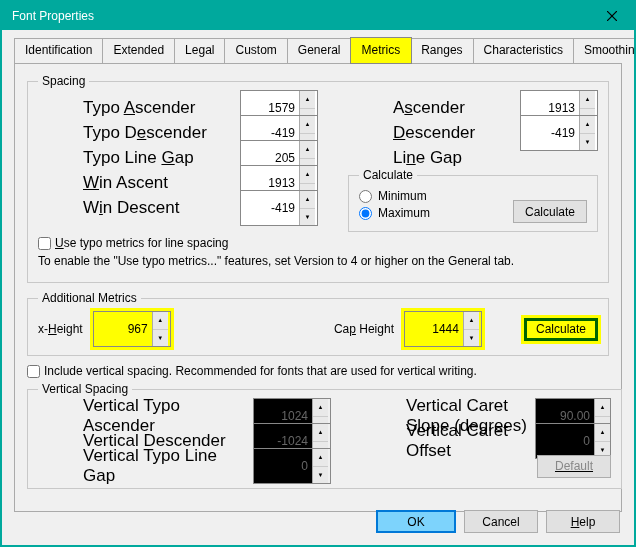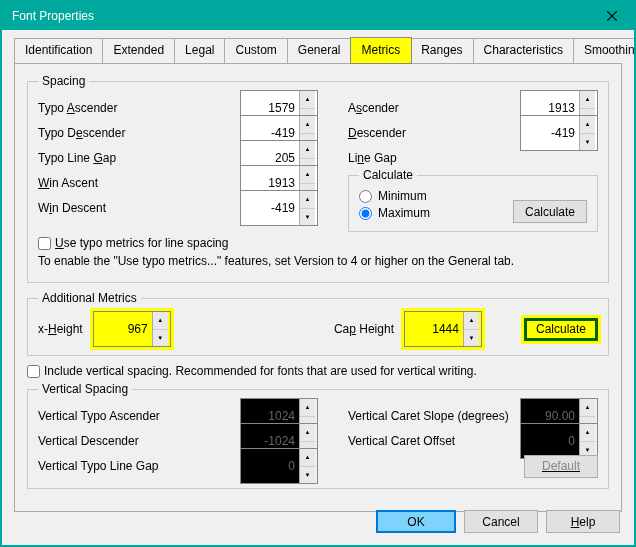--- a/index.html
+++ b/index.html
@@ -77,21 +77,22 @@
   }
   .col { flex:1; }
   .field {
     display:flex;
     align-items:center;
     justify-content:space-between;
     margin: 3px 0;
     height: 22px;
   }
   .field label {
-    font-size:12px;
+    font-size:17px;
+    margin-left:45px;
   }
   .acc { text-decoration: underline; }
   .spin {
     display:inline-flex;
     border:1px solid #888;
     background:#fff;
     height:36px;
     width:78px;
     align-items:stretch;
   }

